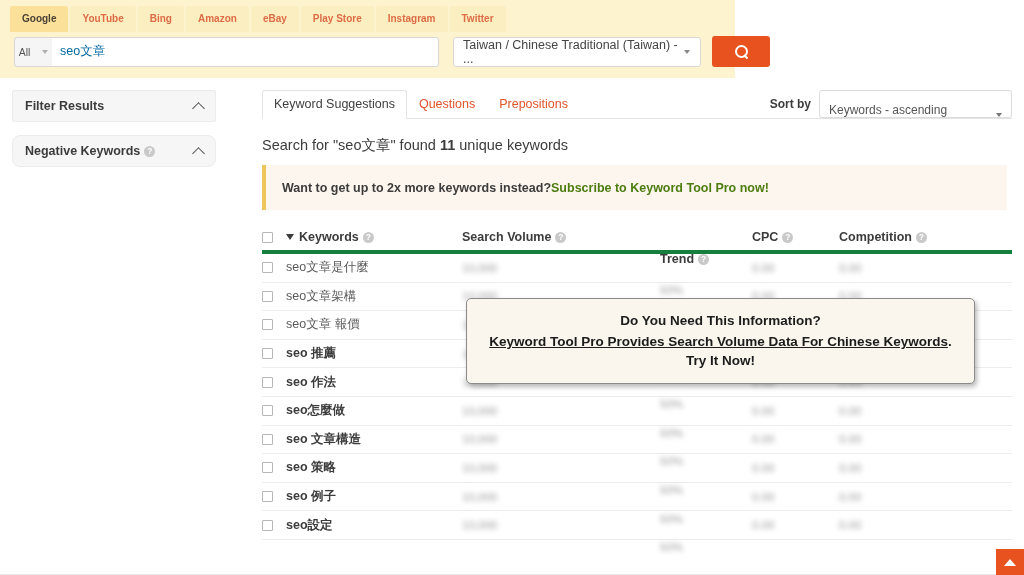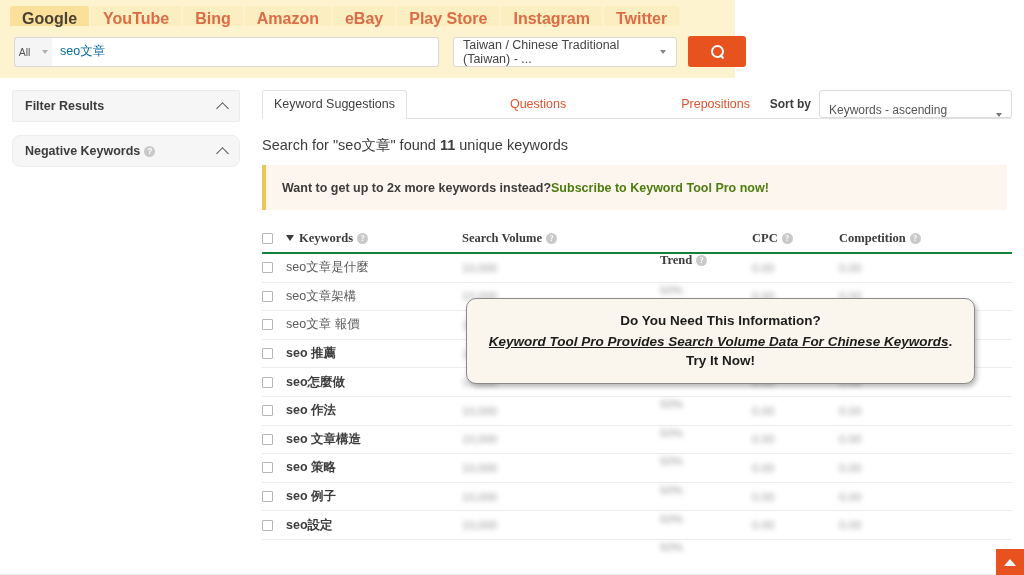--- a/index.html
+++ b/index.html
@@ -15,22 +15,22 @@
   
   .search-panel {
     position: absolute; left: 0; top: 0; width: 735px; height: 78px;
     background: #fdf3cf;
   }
   .platform-tabs {
     position: absolute; left: 10px; top: 6px;
     display: flex; align-items: flex-end; gap: 0;
   }
   .ptab {
-    font-size: 16px; font-weight: bold; color: #dd6b45;
-    padding: 6px 12px 1px 12px;
+    font-size: 10px; font-weight: bold; color: #dd6b45;
+    padding: 6px 12px 7px 12px;
     background: #fbeec0; border-radius: 3px 3px 0 0;
     margin-right: 2px; white-space: nowrap; cursor: pointer;
     line-height: 13px;
   }
   .ptab.active { background: #fbe09a; color: #4a4136; }
 
   .search-row {
     position: absolute; left: 14px; top: 36px;
     display: flex; align-items: center;
   }
@@ -46,21 +46,21 @@
     border-right: 3.5px solid transparent; border-top: 4.5px solid #b0b0b0;
   }
   .kw-input {
     width: 387px; height: 30px; background: #fff;
     border: 1px solid #d8d8d8; border-left: none;
     border-radius: 0 3px 3px 0;
     padding: 0 8px; font-size: 12.5px; color: #0369a1;
     font-family: "Liberation Sans", sans-serif; outline: none;
   }
   .lang-select {
-    margin-left: 14px; width: 224px; height: 30px; background: #fff;
+    margin-left: 14px; width: 248px; height: 30px; background: #fff;
     border: 1px solid #d8d8d8; border-radius: 3px;
     display: flex; align-items: center; padding: 0 9px;
     font-size: 12.5px; color: #444; cursor: pointer; position: relative;
   }
   .lang-select .caret-dn { position: absolute; right: 10px; border-top-color: #888; }
   .search-btn {
     margin-left: 11px; width: 58px; height: 31px; background: #e8521e;
     border: none; border-radius: 3px; cursor: pointer;
     display: flex; align-items: center; justify-content: center;
   }
@@ -69,21 +69,21 @@
     content:''; position:absolute; left:0; top:0; width:9px; height:9px;
     border:2px solid #fff; border-radius:50%;
   }
   .mag::after {
     content:''; position:absolute; left:9px; top:9px; width:5px; height:2px;
     background:#fff; transform: rotate(45deg); transform-origin: left center;
   }
 
   
   .side-panel {
-    position: absolute; left: 12px; width: 228px; height: 32px;
+    position: absolute; left: 12px; width: 204px; height: 32px;
     background: #f6f6f6; border: 1px solid #ececec; border-radius: 2px;
     display: flex; align-items: center; padding: 0 12px; cursor: pointer;
   }
   .side-panel .sp-label {
     font-size: 12.5px; font-weight: bold; color: #3c3c3c;
   }
   .qmark {
     display: inline-block; width: 11px; height: 11px; border-radius: 50%;
     background: #c9c9c9; color: #fff; font-size: 8.5px; font-weight: bold;
     text-align: center; line-height: 11px; margin-left: 4px;
@@ -91,21 +91,21 @@
   }
   .chev-up {
     margin-left: auto; width: 9px; height: 9px;
     border-left: 1.6px solid #555; border-top: 1.6px solid #555;
     transform: rotate(45deg); margin-top: 4px;
   }
 
   
   .tabbar {
     position: absolute; left: 262px; top: 90px; width: 500px; height: 29px;
-    display: flex; align-items: stretch; justify-content: space-between;
+    display: flex; align-items: stretch;
   }
   .ktab {
     font-size: 12.5px; padding: 7px 12px 6px 12px; cursor: pointer;
     color: #e0542a; white-space: nowrap; line-height: 15px;
   }
   .ktab.active {
     color: #3d3d3d; background: #fff;
     border: 1px solid #e3e3e3; border-bottom: 1px solid #fff;
     border-radius: 3px 3px 0 0; padding: 6px 11px 6px 11px;
     position: relative; z-index: 2;
@@ -138,22 +138,22 @@
     background: #fdf6ee; border-left: 4px solid #edc65a;
     display: flex; align-items: center; padding-left: 16px;
   }
   .promo-text { font-size: 12.5px; font-weight: bold; color: #3c3c3c; }
   .promo-link { color: #4d7c0f; cursor: pointer; }
 
   
   .tbl { position: absolute; left: 262px; top: 224px; width: 750px; }
   .thead {
     display: flex; align-items: center; height: 30px;
-    border-bottom: 2px solid #15803d; font-size: 12.5px;
-    font-weight: bold; color: #3c3c3c; font-family: Liberation Serif, serif;
+    border-bottom: 4px solid #15803d; font-size: 12.5px;
+    font-weight: bold; color: #3c3c3c;
   }
   .c-check { width: 24px; flex: none; }
   .c-kw    { width: 176px; flex: none; }
   .c-vol   { width: 198px; flex: none; }
   .c-trend { width: 92px;  flex: none; margin-top: 44px; }
   .c-cpc   { width: 87px;  flex: none; }
   .c-comp  { width: 120px; flex: none; }
   .cbox {
     width: 11px; height: 11px; border: 1px solid #b6b6b6; border-radius: 1px;
     background: #fff; display: block; cursor: pointer;
@@ -171,29 +171,29 @@
   .kwtext.light { font-weight: normal; color: #5a5a5a; }
   .blurval {
     color: #9a9a9a; font-size: 11.5px;
     filter: blur(2.6px); -webkit-filter: blur(2.6px);
     user-select: none;
   }
 
   
   .tooltip {
     position: absolute; left: 466px; top: 298px; width: 509px; height: 86px;
-    background: #faf6ee; border: 1px solid #8a8a8a; border-radius: 10px;
+    background: #faf6ee; border: 1px solid #8a8a8a; border-radius: 5px;
     box-shadow: 2px 3px 5px rgba(0,0,0,0.28);
     display: flex; flex-direction: column; align-items: center;
     justify-content: center; text-align: center; padding: 0 14px;
     font-size: 13.5px; font-weight: bold; color: #1c1c1c; line-height: 19.5px;
     z-index: 50;
   }
   .tt-l2 { margin-top: 1px; }
-  .tt-u { text-decoration: underline; cursor: pointer; font-style: italic; }
+  .tt-u { text-decoration: underline; cursor: pointer; }
 
   
   .scrolltop {
     position: absolute; right: 0px; bottom: 0px; width: 28px; height: 26px;
     background: #e8521e; display: flex; align-items: center; justify-content: center;
     cursor: pointer; z-index: 60;
   }
   .up-arrow {
     width: 0; height: 0; border-left: 6px solid transparent;
     border-right: 6px solid transparent; border-bottom: 7px solid #fff;
@@ -330,31 +330,31 @@
           <div class="c-kw"><span class="kwtext">seo 推薦</span></div>
           <div class="c-vol"><span class="blurval">10,000</span></div>
           <div class="c-trend"><span class="blurval">50%</span></div>
           <div class="c-cpc"><span class="blurval">0.00</span></div>
           <div class="c-comp"><span class="blurval">0.00</span></div>
         </div>
         <div class="trow">
           <div class="c-check">
             <span class="cbox"></span>
           </div>
+          <div class="c-kw"><span class="kwtext">seo 作法</span></div>
+          <div class="c-vol"><span class="blurval">10,000</span></div>
+          <div class="c-trend"><span class="blurval">50%</span></div>
+          <div class="c-cpc"><span class="blurval">0.00</span></div>
+          <div class="c-comp"><span class="blurval">0.00</span></div>
+        </div>
+        <div class="trow">
+          <div class="c-check">
+            <span class="cbox"></span>
+          </div>
           <div class="c-kw"><span class="kwtext">seo怎麼做</span></div>
-          <div class="c-vol"><span class="blurval">10,000</span></div>
-          <div class="c-trend"><span class="blurval">50%</span></div>
-          <div class="c-cpc"><span class="blurval">0.00</span></div>
-          <div class="c-comp"><span class="blurval">0.00</span></div>
-        </div>
-        <div class="trow">
-          <div class="c-check">
-            <span class="cbox"></span>
-          </div>
-          <div class="c-kw"><span class="kwtext">seo 作法</span></div>
           <div class="c-vol"><span class="blurval">10,000</span></div>
           <div class="c-trend"><span class="blurval">50%</span></div>
           <div class="c-cpc"><span class="blurval">0.00</span></div>
           <div class="c-comp"><span class="blurval">0.00</span></div>
         </div>
         <div class="trow">
           <div class="c-check">
             <span class="cbox"></span>
           </div>
           <div class="c-kw"><span class="kwtext">seo 文章構造</span></div>

